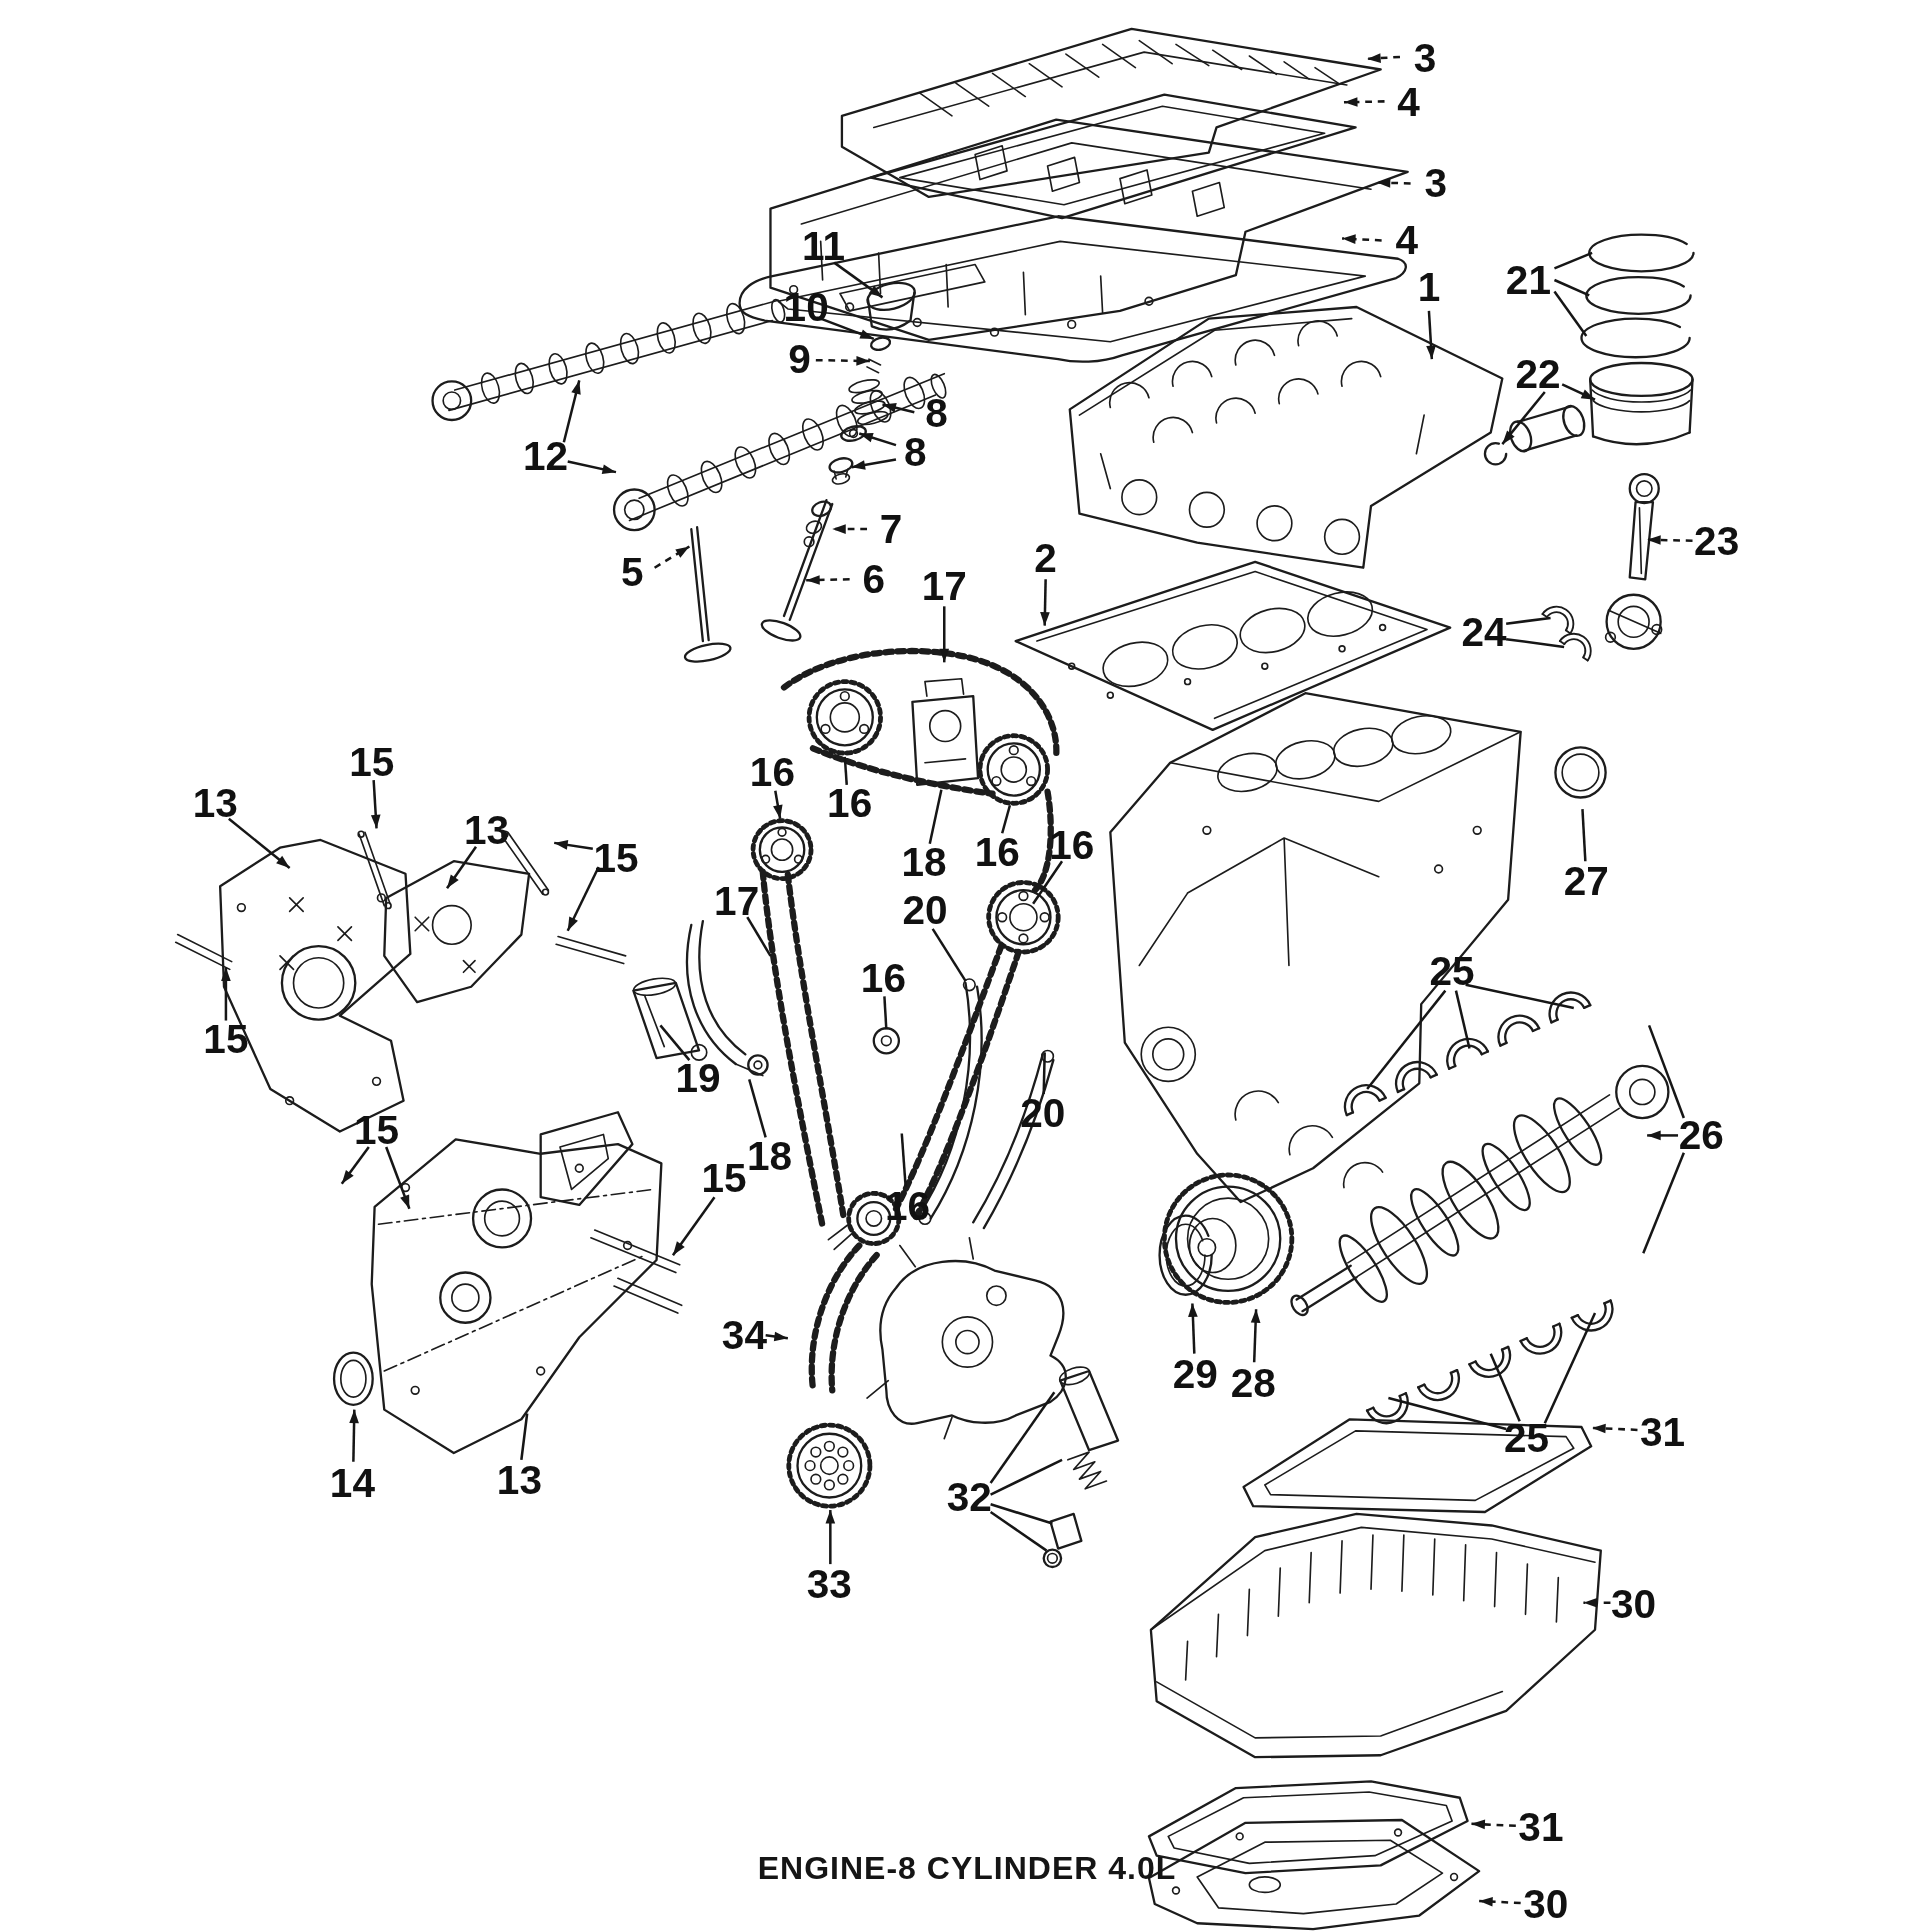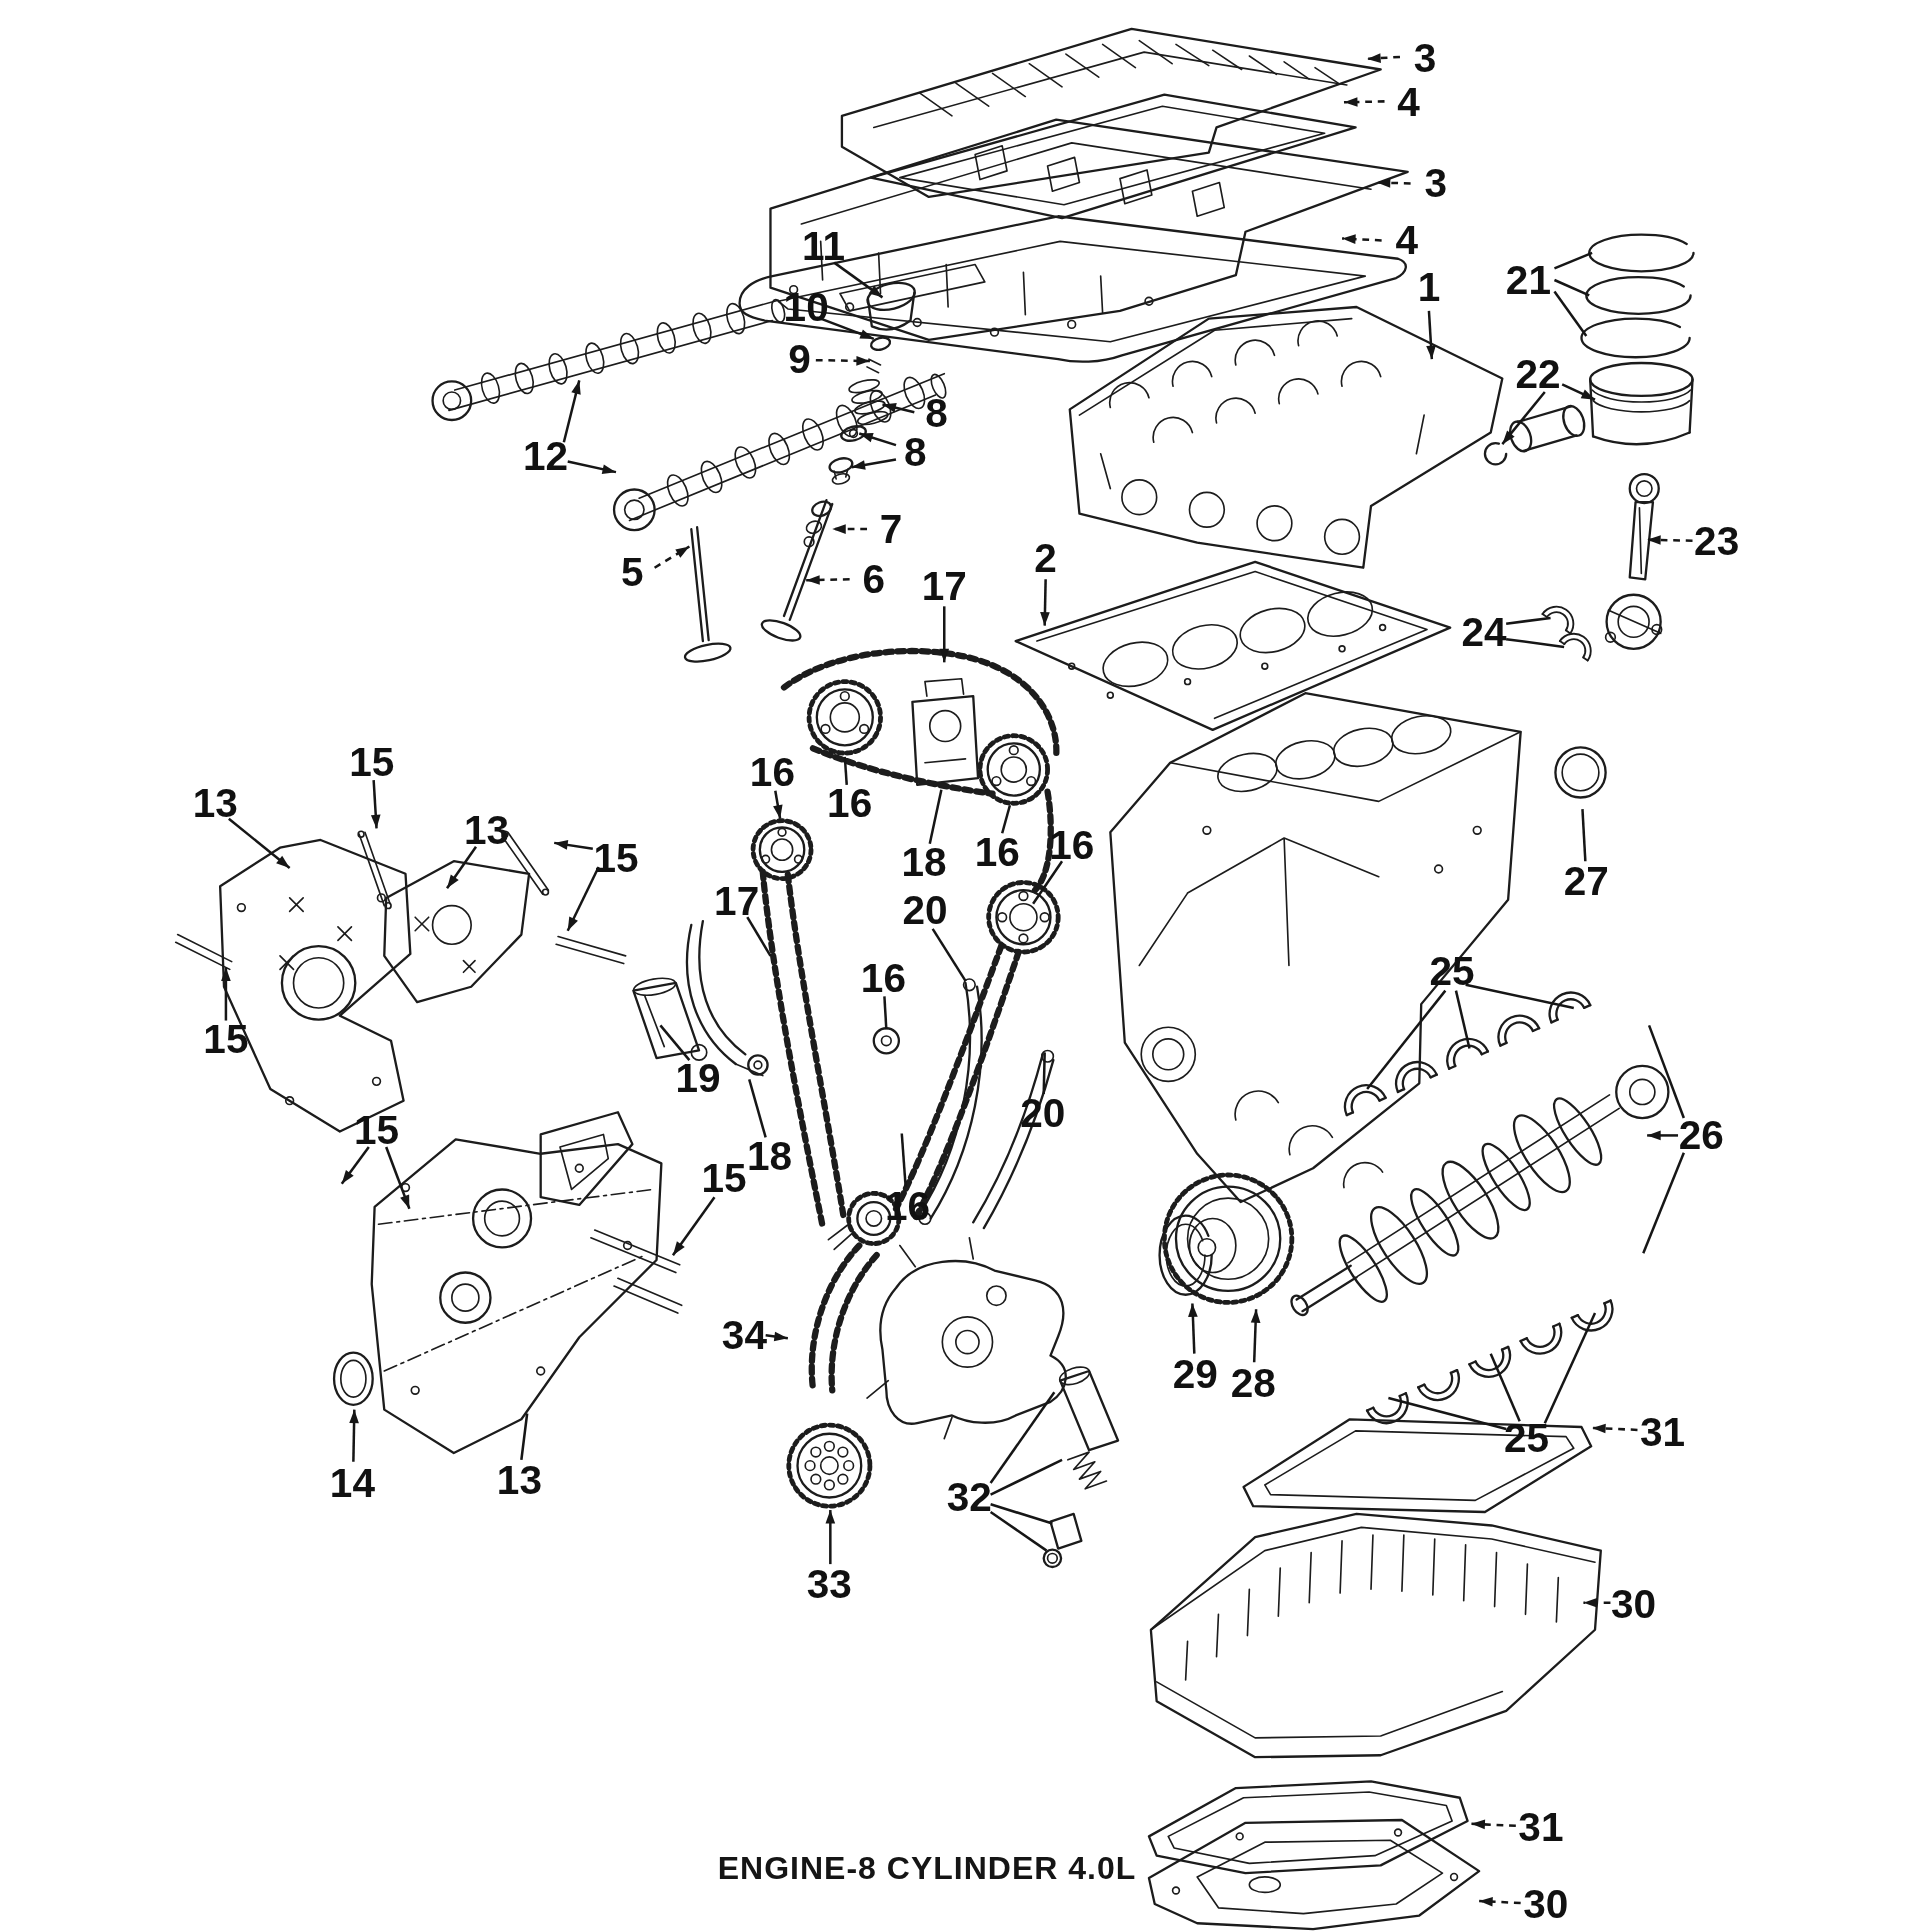--- a/index.html
+++ b/index.html
@@ -7,21 +7,21 @@
        font-family:"Liberation Sans",sans-serif;}
   #stage{position:absolute;left:0;top:0;width:1931px;height:1931px;}
   svg{position:absolute;left:0;top:0;}
   .art{fill:none;stroke:#1c1c1c;stroke-width:2.4;stroke-linecap:round;stroke-linejoin:round;}
   .thin{stroke-width:1.7;}
   .chain{stroke-width:6.5;stroke-dasharray:7 5.5;}
   .teeth{stroke-width:5;stroke-dasharray:4.2 4.4;}
   .dd{stroke-dasharray:14 5 3 5;stroke-width:1.7;}
   .hatch{stroke-width:1.6;}
   .callout-text{font:700 42px "Liberation Sans",sans-serif;fill:#111;}
-  .caption{position:absolute;left:681px;top:1850px;width:492px;text-align:center;
+  .caption{position:absolute;left:721px;top:1850px;width:492px;text-align:center;
            font-size:32px;font-weight:700;letter-spacing:1px;color:#151515;}
 </style>
 </head>
 <body>
 
 <div id="stage">
 <svg width="1931" height="1931" viewBox="0 0 2000 2000">
   <defs>
     <g id="shellT">
       <path d="M-22,0 A22,22 0 0 1 22,0"></path>

